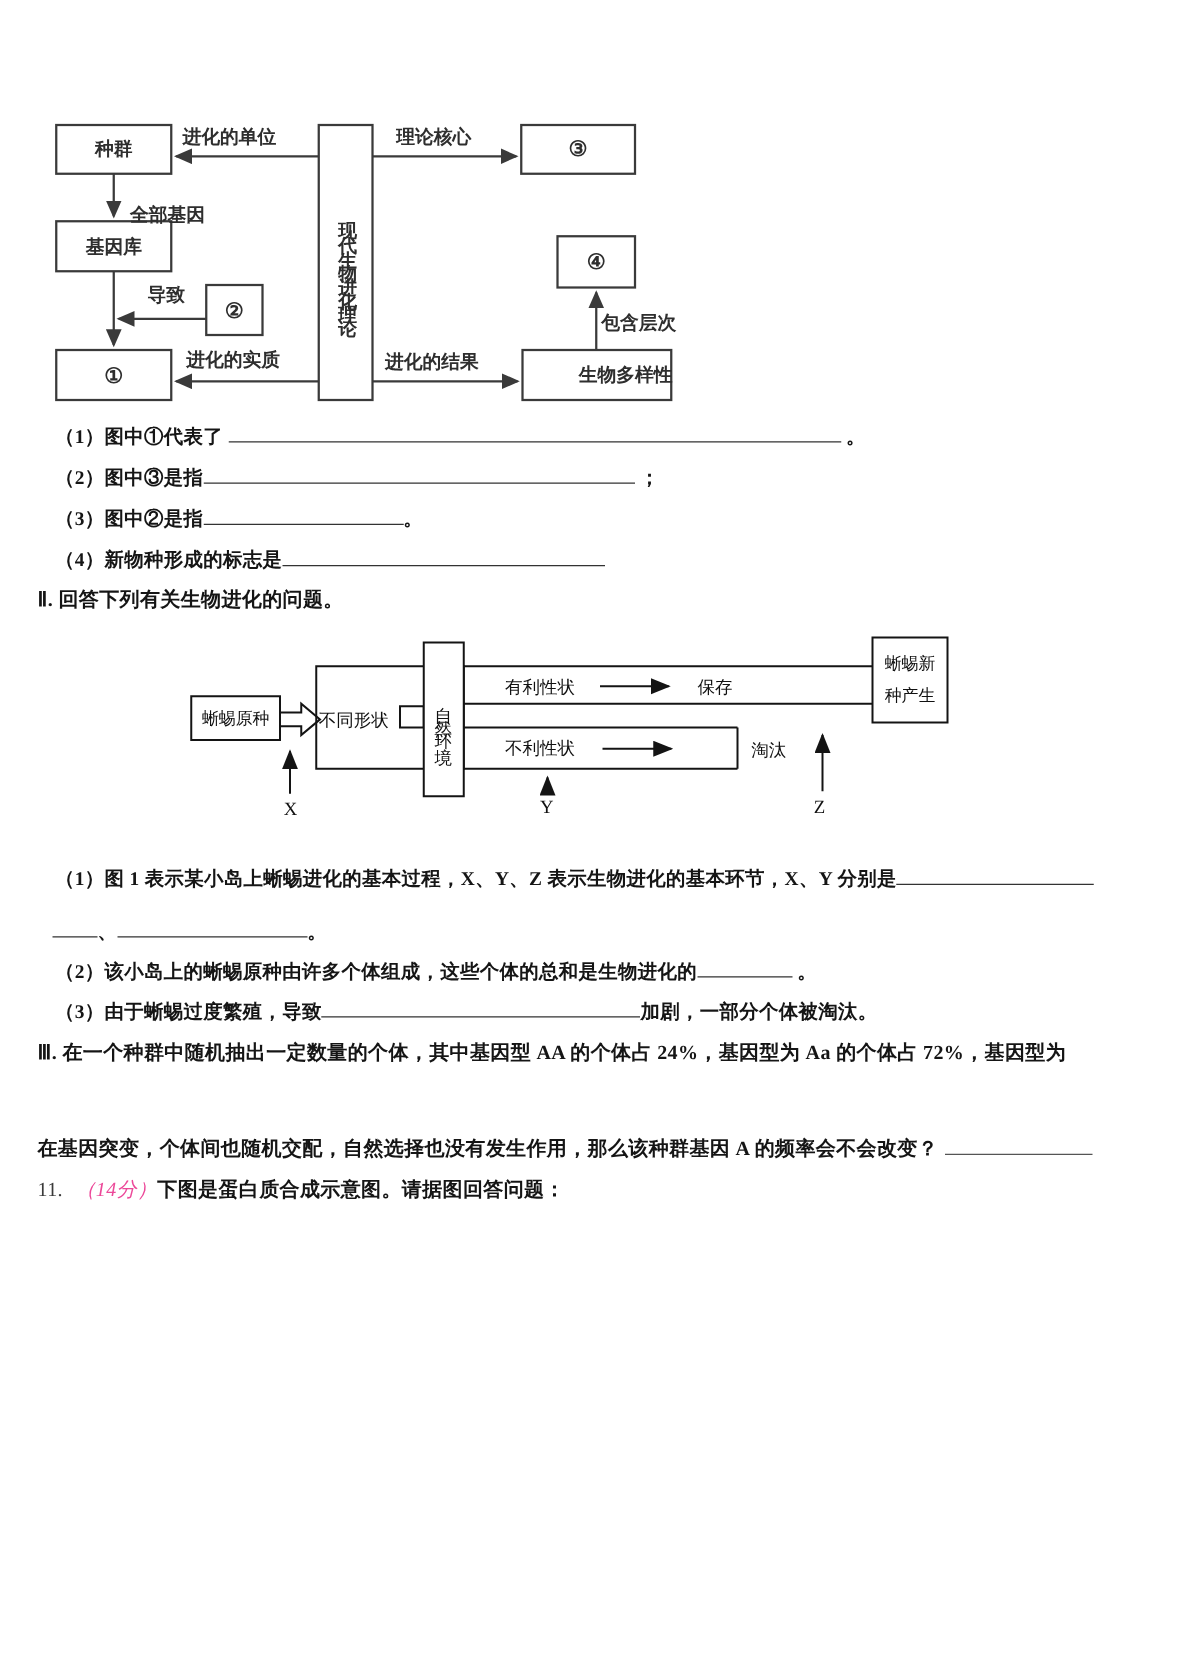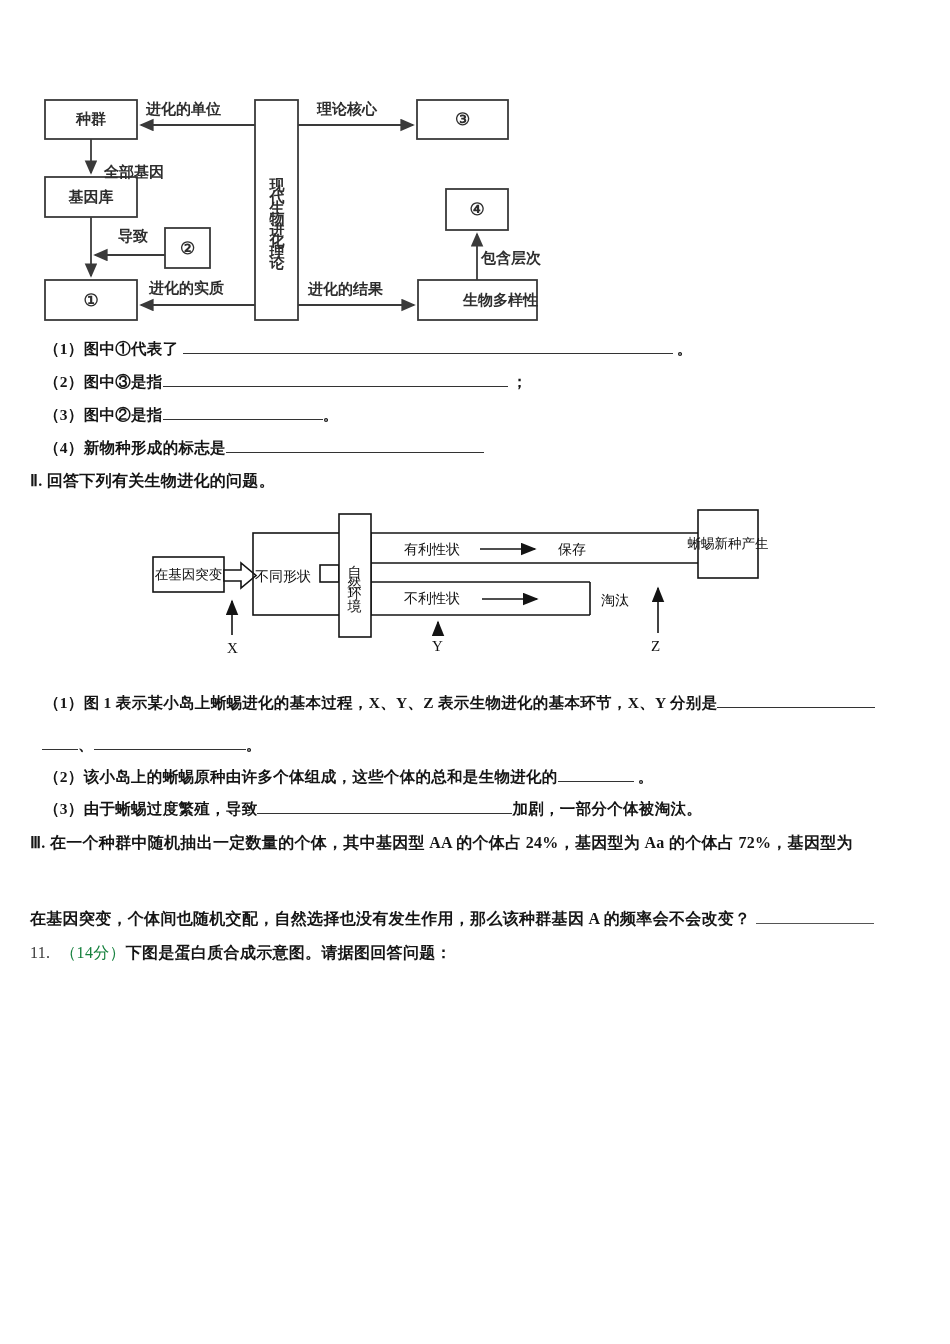--- a/index.html
+++ b/index.html
@@ -122,26 +122,26 @@
 
       <line x1="335" y1="44" x2="390" y2="44" marker-end="url(#ah2)"></line>
       <line x1="337" y1="94" x2="392" y2="94" marker-end="url(#ah2)"></line>
 
       <line x1="87" y1="130" x2="87" y2="96" marker-end="url(#ah2)"></line>
       <line x1="293" y1="131" x2="293" y2="117" marker-end="url(#ah2)"></line>
       <line x1="513" y1="128" x2="513" y2="83" marker-end="url(#ah2)"></line>
     </g>
   </svg>
 
-  <div class="d2t d2box" style="left:153px;top:557px;width:71px;height:35px;">在基因突变</div>
+  <div class="d2t d2box" style="left:153px;top:557px;width:71px;height:35px;">蜥蜴原种</div>
   <div class="d2t" style="left:255px;top:568px;font-size:14px;">不同形状</div>
   <div class="d2t d2box" style="left:339px;top:514px;width:32px;height:123px;">
     <span class="vert" style="font-size:14px;letter-spacing:11px;">自然环境</span>
   </div>
-  <div class="d2t d2box" style="left:698px;top:510px;width:60px;height:68px;flex-direction:row;line-height:1.9;">
+  <div class="d2t d2box" style="left:698px;top:510px;width:60px;height:68px;flex-direction:column;line-height:1.9;">
     <span>蜥蜴新</span>
     <span>种产生</span>
   </div>
   <div class="d2t" style="left:404px;top:541px;font-size:14px;">有利性状</div>
   <div class="d2t" style="left:558px;top:541px;font-size:14px;">保存</div>
   <div class="d2t" style="left:404px;top:590px;font-size:14px;">不利性状</div>
   <div class="d2t" style="left:601px;top:592px;font-size:14px;">淘汰</div>
   <div class="d2t" style="left:227px;top:640px;font-size:15px;font-family:'Liberation Serif',serif;">X</div>
   <div class="d2t" style="left:432px;top:638px;font-size:15px;font-family:'Liberation Serif',serif;">Y</div>
   <div class="d2t" style="left:651px;top:638px;font-size:15px;font-family:'Liberation Serif',serif;">Z</div>
@@ -158,16 +158,16 @@
   <div class="line" style="left:44px;top:798px;">
     <span>（3）由于蜥蜴过度繁殖，导致</span><span class="blank" style="width:255px;"></span><span>加剧，一部分个体被淘汰。</span>
   </div>
 
   <div class="line" style="left:30px;top:832px;font-size:16px;">Ⅲ. 在一个种群中随机抽出一定数量的个体，其中基因型 AA 的个体占 24%，基因型为 Aa 的个体占 72%，基因型为</div>
   <div class="line" style="left:30px;top:908px;font-size:16px;">
     <span>在基因突变，个体间也随机交配，自然选择也没有发生作用，那么该种群基因 A 的频率会不会改变？</span><span class="blank gray" style="width:118px;margin-left:6px;"></span>
   </div>
 
   <div class="line" style="left:30px;top:942px;font-size:16px;">
-    <span class="seriflight" style="color:#3a3a3a;">11.</span><span class="seriflight" style="margin-left:10px;color:#15803d;">（14分）</span><span>下图是蛋白质合成示意图。请据图回答问题：</span>
+    <span class="seriflight" style="color:#3a3a3a;">11.</span><span class="seriflight" style="margin-left:10px;color:#ec4899;font-style:italic;">（14分）</span><span>下图是蛋白质合成示意图。请据图回答问题：</span>
   </div>
 
 </div>
 
 </body></html>

